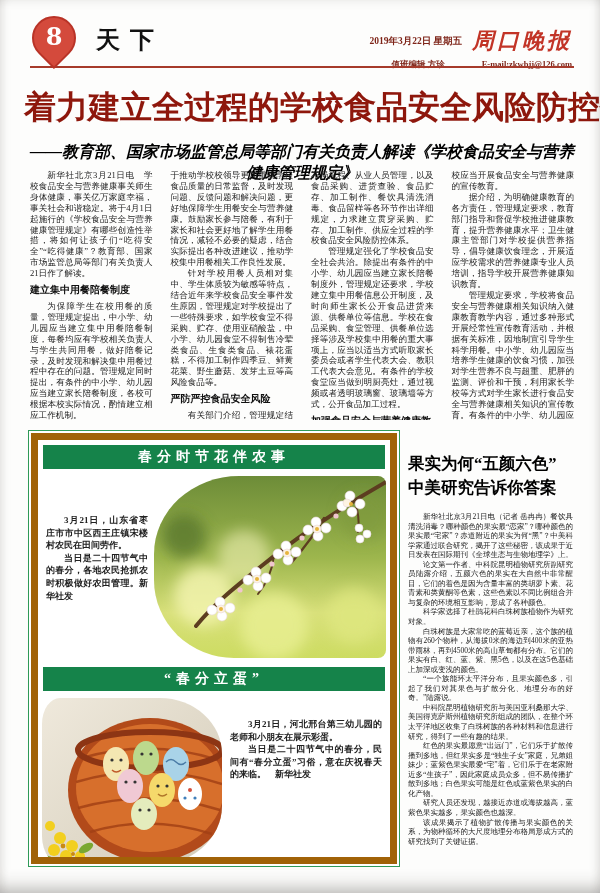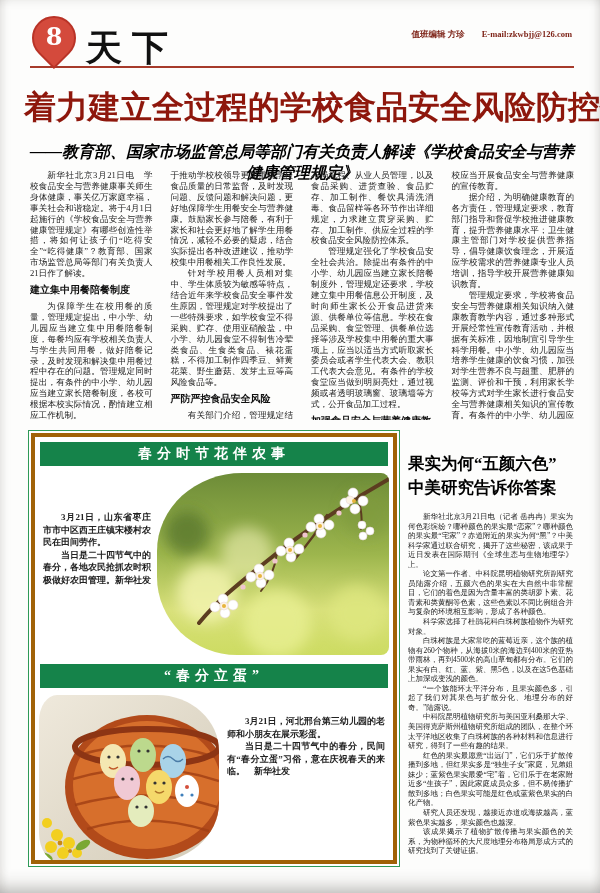--- a/index.html
+++ b/index.html
@@ -14,46 +14,46 @@
                inset -10px 0 12px -10px rgba(60,55,50,.18),
                inset 10px 0 12px -10px rgba(60,55,50,.15),
                inset 0 10px 12px -10px rgba(60,55,50,.12);}
   
   .pin{position:absolute;left:32px;top:16px;width:40px;height:40px;
     background:#d44a3c;border:2px solid #b93327;
     border-radius:50% 50% 50% 0;transform:rotate(-45deg);z-index:3;}
   .pin span{display:block;width:100%;height:100%;transform:rotate(45deg);
     color:#fff;font-size:24px;font-weight:bold;text-align:center;line-height:38px;
     font-family:"DejaVu Serif",serif;}
-  .section-title{position:absolute;left:86px;top:24px;font-size:36px;font-weight:900;
+  .section-title{position:absolute;left:96px;top:24px;font-size:24px;font-weight:900;
     letter-spacing:10px;color:#111;}
   .header-right{position:absolute;right:28px;top:26px;text-align:right;}
   .date-row{display:flex;align-items:center;gap:10px;justify-content:flex-end;}
   .date-text{font-size:9.5px;font-weight:bold;color:#7e2418;}
   .masthead{font-size:22px;font-weight:900;font-style:italic;color:#c23427;
     letter-spacing:3px;font-family:"Liberation Serif",serif;}
-  .meta-row{display:flex;gap:17px;justify-content:flex-end;margin-top:3px;}
+  .meta-row{display:flex;gap:37px;justify-content:flex-end;margin-top:3px;}
   .meta-row span{font-size:8.5px;font-weight:bold;color:#7e2418;}
   .header-rule{position:absolute;left:30px;right:26px;top:66px;height:2px;background:#a63a2b;z-index:1;}
   
   .lead-headline{position:absolute;left:24px;right:24px;top:86px;margin:0;
     font-size:32px;font-weight:900;text-align:center;color:#8e170c;
     letter-spacing:0px;white-space:nowrap;}
   .lead-subheadline{position:absolute;left:30px;right:26px;top:142px;margin:0;
     font-size:16px;font-weight:bold;font-style:italic;text-align:center;color:#000;}
   .cols{position:absolute;left:30px;right:26px;top:170px;height:250px;
     display:flex;gap:18px;overflow:hidden;}
   .col{flex:1 1 0;font-size:8.6px;line-height:10.9px;text-align:justify;color:#222;}
   .col p{margin:0;}
   .indent{text-indent:2em;}
   .col h3{margin:6px 0 5px;font-size:10px;text-align:left;font-weight:bold;color:#111;}
   
   .spring-box{position:absolute;left:28px;top:430px;width:372px;height:437px;
     border:1px solid #2f9a57;padding:2px;box-sizing:border-box;background:#fff;}
-  .spring-inner{border:4px solid #a16207;height:100%;box-sizing:border-box;overflow:hidden;}
+  .spring-inner{border:7px solid #a16207;height:100%;box-sizing:border-box;overflow:hidden;}
   .banner{height:24px;line-height:24px;margin:5px;background:#15834a;color:#fff;
     font-size:14px;font-weight:bold;text-align:center;letter-spacing:5px;}
   .sec1{overflow:hidden;height:188px;padding:0 4px 0 8px;}
   .photo1{float:right;width:232px;height:182px;margin:2px 0 0 6px;overflow:hidden;
     border-radius:85px 8px 8px 80px / 78px 8px 8px 78px;}
   .sec1 .cap:first-of-type{padding-top:40px;}
   .cap{margin:0;font-size:9px;line-height:12.6px;text-align:justify;
     color:#222;font-weight:600;}
   .sec2{overflow:hidden;height:176px;padding:0 8px 0 4px;}
   .photo2{float:left;width:180px;height:168px;margin:2px 8px 0 0;overflow:hidden;
@@ -69,20 +69,24 @@
 </head>
 <body>
 
 <div>
 
   <div class="pin">
     <span>8</span>
   </div>
   <div class="section-title">天下</div>
   <div class="header-right">
+    <div class="date-row">
+      <span class="date-text">2019年3月22日 星期五</span>
+      <span class="masthead">周口晚报</span>
+    </div>
     <div class="meta-row">
       <span>值班编辑 方珍</span>
       <span>E-mail:zkwbjj@126.com</span>
     </div>
   </div>
   <div class="header-rule"></div>
 
   <h1 class="lead-headline">着力建立全过程的学校食品安全风险防控体系</h1>
   <h2 class="lead-subheadline">——教育部、国家市场监管总局等部门有关负责人解读《学校食品安全与营养健康管理规定》</h2>
 
@@ -259,21 +263,21 @@
         </div>
         <p class="cap indent">3月21日，河北邢台第三幼儿园的老师和小朋友在展示彩蛋。</p>
         <p class="cap indent">当日是二十四节气中的春分，民间有“春分立蛋”习俗，意在庆祝春天的来临。　新华社发</p>
       </div>
     </div>
   </div>
 
   <div class="fruit">
     <h2><span>果实为何“五颜六色”</span><br>
     <span>中美研究告诉你答案</span></h2>
-    <p class="indent">新华社北京3月21日电（记者 岳冉冉）果实为何色彩缤纷？哪种颜色的果实最“恋家”？哪种颜色的果实最“宅家”？赤道附近的果实为何“黑”？中美科学家通过联合研究，揭开了这些秘密，该成果于近日发表在国际期刊《全球生态与生物地理学》上。</p>
+    <p class="indent">新华社北京3月21日电（记者 岳冉冉）餐饮具清洗消毒？哪种颜色的果实最“恋家”？哪种颜色的果实最“宅家”？赤道附近的果实为何“黑”？中美科学家通过联合研究，揭开了这些秘密，该成果于近日发表在国际期刊《全球生态与生物地理学》上。</p>
     <p class="indent">论文第一作者、中科院昆明植物研究所副研究员陆露介绍，五颜六色的果实在大自然中非常醒目，它们的着色是因为含量丰富的类胡萝卜素、花青素和类黄酮等色素，这些色素以不同比例组合并与复杂的环境相互影响，形成了各种颜色。</p>
     <p class="indent">科学家选择了杜鹃花科白珠树族植物作为研究对象。</p>
     <p class="indent">白珠树族是大家常吃的蓝莓近亲，这个族的植物有260个物种，从海拔0米的海边到400米的亚热带雨林，再到4500米的高山草甸都有分布。它们的果实有白、红、蓝、紫、黑5色，以及在这5色基础上加深或变浅的颜色。</p>
     <p class="indent">“一个族能环太平洋分布，且果实颜色多，引起了我们对其果色与扩散分化、地理分布的好奇。”陆露说。</p>
     <p class="indent">中科院昆明植物研究所与美国亚利桑那大学、美国得克萨斯州植物研究所组成的团队，在整个环太平洋地区收集了白珠树族的各种材料和信息进行研究，得到了一些有趣的结果。</p>
     <p class="indent">红色的果实最愿意“出远门”，它们乐于扩散传播到多地，但红果实多是“独生子女”家庭，兄弟姐妹少；蓝紫色果实最爱“宅”着，它们乐于在老家附近多“生孩子”，因此家庭成员众多，但不易传播扩散到多地；白色果实可能是红色或蓝紫色果实的白化产物。</p>
     <p class="indent">研究人员还发现，越接近赤道或海拔越高，蓝紫色果实越多，果实颜色也越深。</p>
     <p class="indent">该成果揭示了植物扩散传播与果实颜色的关系，为物种循环的大尺度地理分布格局形成方式的研究找到了关键证据。</p>
   </div>
 

